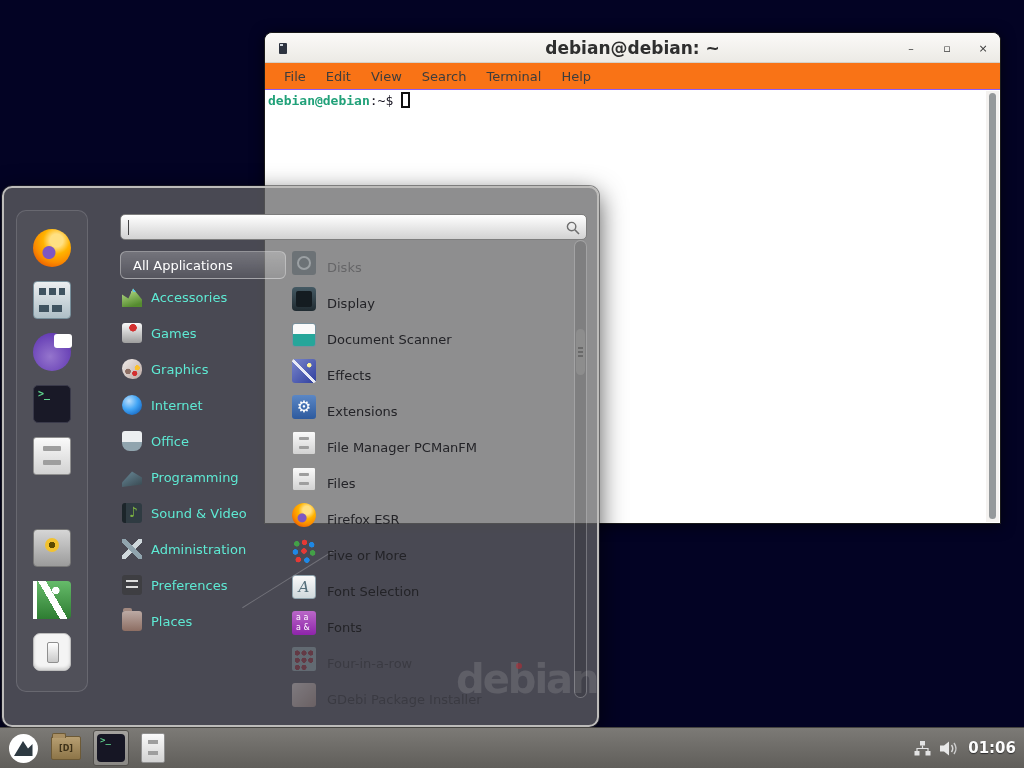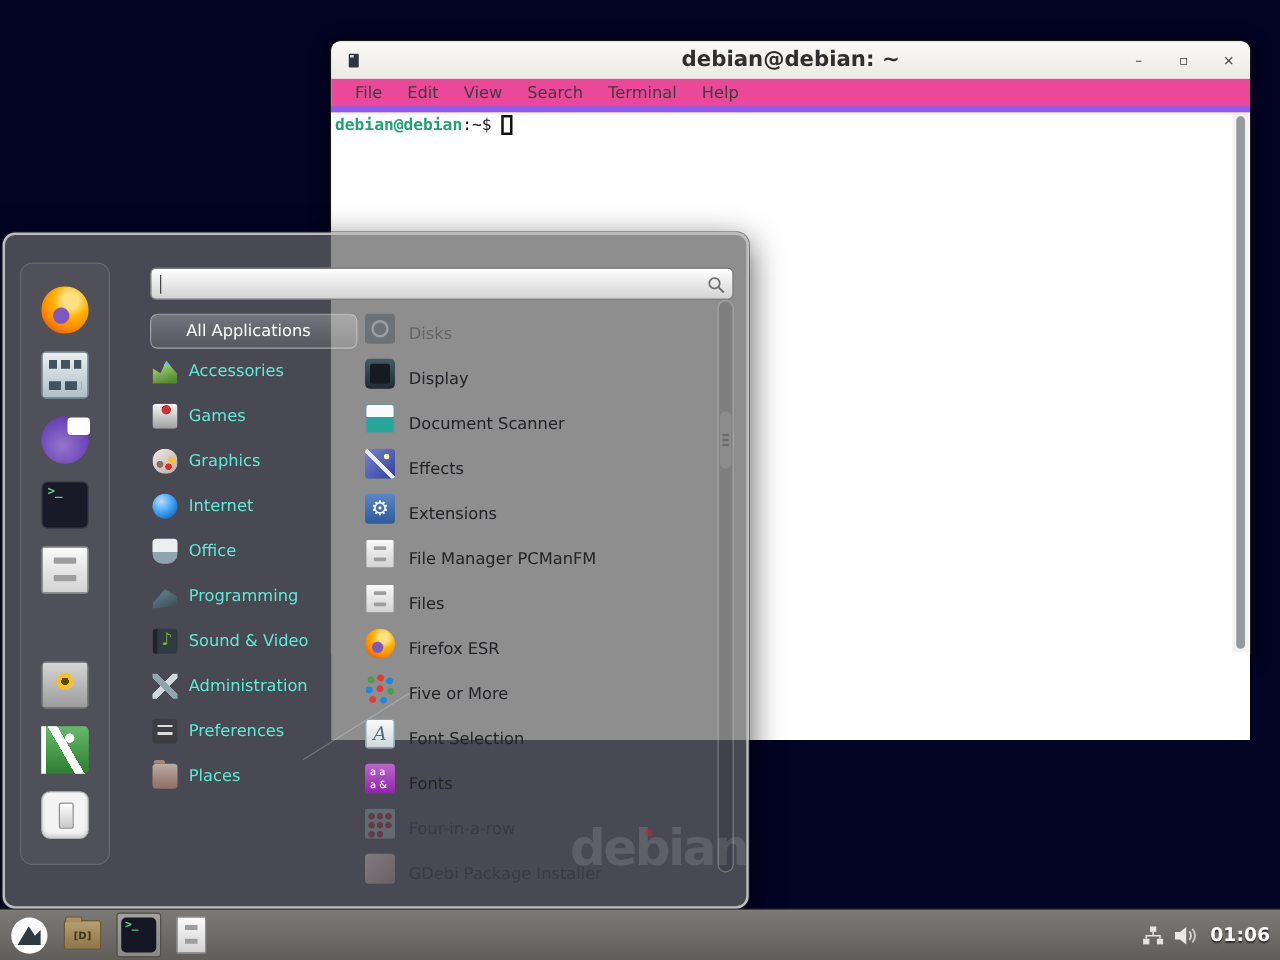--- a/index.html
+++ b/index.html
@@ -12,24 +12,24 @@
     border:1px solid #1b1b1b; background:#fff; }
   .titlebar { height:30px; background:linear-gradient(#fbfaf8,#eceae5);
     border-bottom:1px solid #d5d1c9; border-radius:8px 8px 0 0; position:relative;
     display:flex; align-items:center; }
   .win-icon { position:absolute; left:14px; top:10px; width:8px; height:11px;
     background:#2e3440; border-radius:1px; }
   .win-icon::after { content:""; position:absolute; left:1px; top:1px; width:3px; height:2px; background:#cfd6dd; }
   .title-text { flex:1; text-align:center; font-size:17px; font-weight:bold; color:#2f2f2f; }
   .win-controls { position:absolute; right:10px; top:0; height:30px; display:flex; gap:22px; align-items:center; }
   .wc-btn { font-size:11px; color:#3a3a3a; width:14px; text-align:center; cursor:default; line-height:1; }
-  .menubar { height:27px; background:#ec4899; border-bottom:5px solid #8b5cf6;
+  .menubar { height:27px; background:#f97316; border-bottom:1px solid #8b5cf6;
     display:flex; align-items:center; padding-left:9px;text-align:center; }
   .menubar span { font-size:13px; color:#3d3d3d; padding:0 10px; }
-  .term-body { position:relative; height:502px; background:#fff; }
+  .term-body { position:relative; height:433px; background:#fff; }
   .prompt-line { position:absolute; left:3px; top:2px; font-family:"DejaVu Sans Mono", monospace;
     font-size:13px; line-height:17px; color:#171421; white-space:pre; }
   .p-user { color:#21a179; font-weight:bold; }
   .cursor-box { display:inline-block; width:9px; height:16px; border:2px solid #101010;
     vertical-align:text-bottom; margin-left:8px; }
   .term-scroll { position:absolute; right:1px; top:1px; width:13px; height:431px; background:#f4f2f0; }
   .term-thumb { position:absolute; left:3px; top:2px; width:7px; height:426px; background:#95999b; border-radius:4px; }
 
   
   .app-menu { position:absolute; left:2px; top:186px; width:597px; height:541px; z-index:3;
@@ -49,21 +49,21 @@
   .fav-spacer { height:40px; }
 
   .search-wrap { position:absolute; left:116px; top:26px; width:467px; height:26px;
     background:linear-gradient(#ffffff,#d2d2d2); border:1px solid #7d7d7d; border-radius:5px; }
   .search-caret { position:absolute; left:7px; top:5px; width:1px; height:15px; background:#444; }
   .search-input { position:absolute; inset:0; border:0; background:transparent; outline:none;
     font-size:13px; padding:0 24px 0 10px; color:#222; }
   .search-glass { position:absolute; right:6px; top:6px; width:14px; height:14px; }
 
   .cat-col { position:absolute; left:116px; top:63px; width:166px; }
-  .all-apps-btn { height:28px; margin-bottom:0; display:flex; align-items:center; padding:0 28px;
+  .all-apps-btn { height:28px; margin-bottom:0; display:flex; align-items:center; padding:0 12px;
     background:linear-gradient(rgba(255,255,255,.24),rgba(255,255,255,.07));
     border:1px solid rgba(225,225,225,.45); border-radius:6px; cursor:pointer; }
   .all-apps-btn span { color:#fff; font-size:13px; }
   .cat-row { height:36px; display:flex; align-items:center; gap:9px; padding-left:2px; cursor:pointer; }
   .cat-label { font-size:13px; color:#5eead4; }
   .cat-row.no-icon { padding-left:31px; }
 
   .apps-col { position:absolute; left:284px; top:51px; width:282px; height:470px; overflow:hidden; }
   .app-row { height:36px; display:flex; align-items:flex-end; gap:11px; padding-left:4px; cursor:pointer; }
   .app-label { font-size:13px; color:#232327; }

